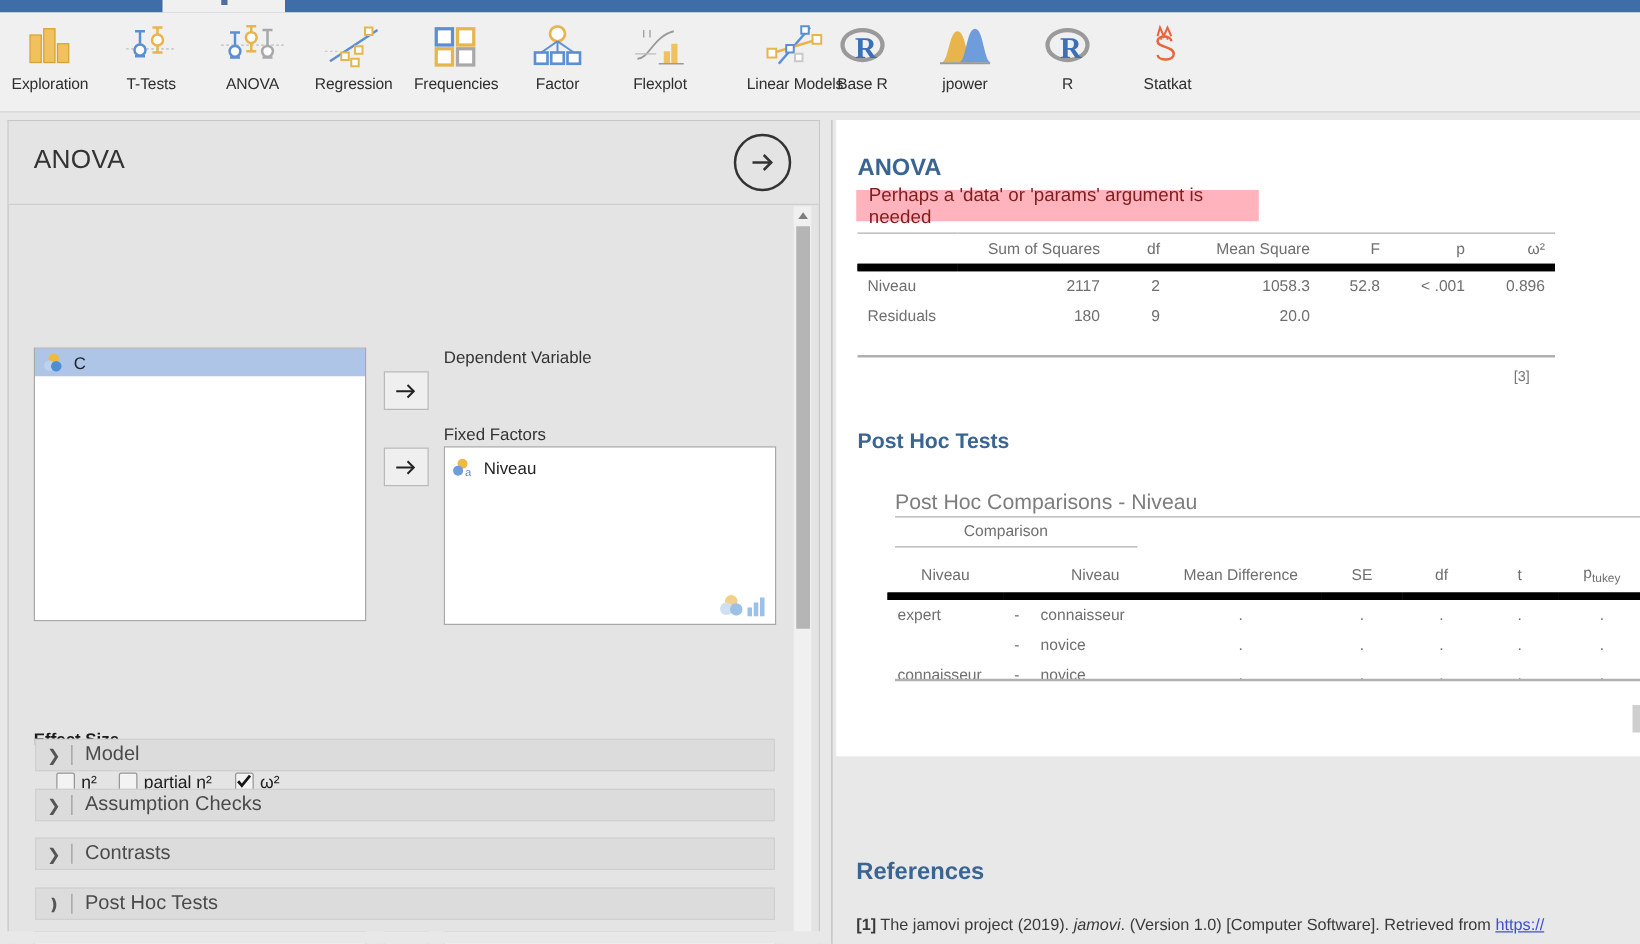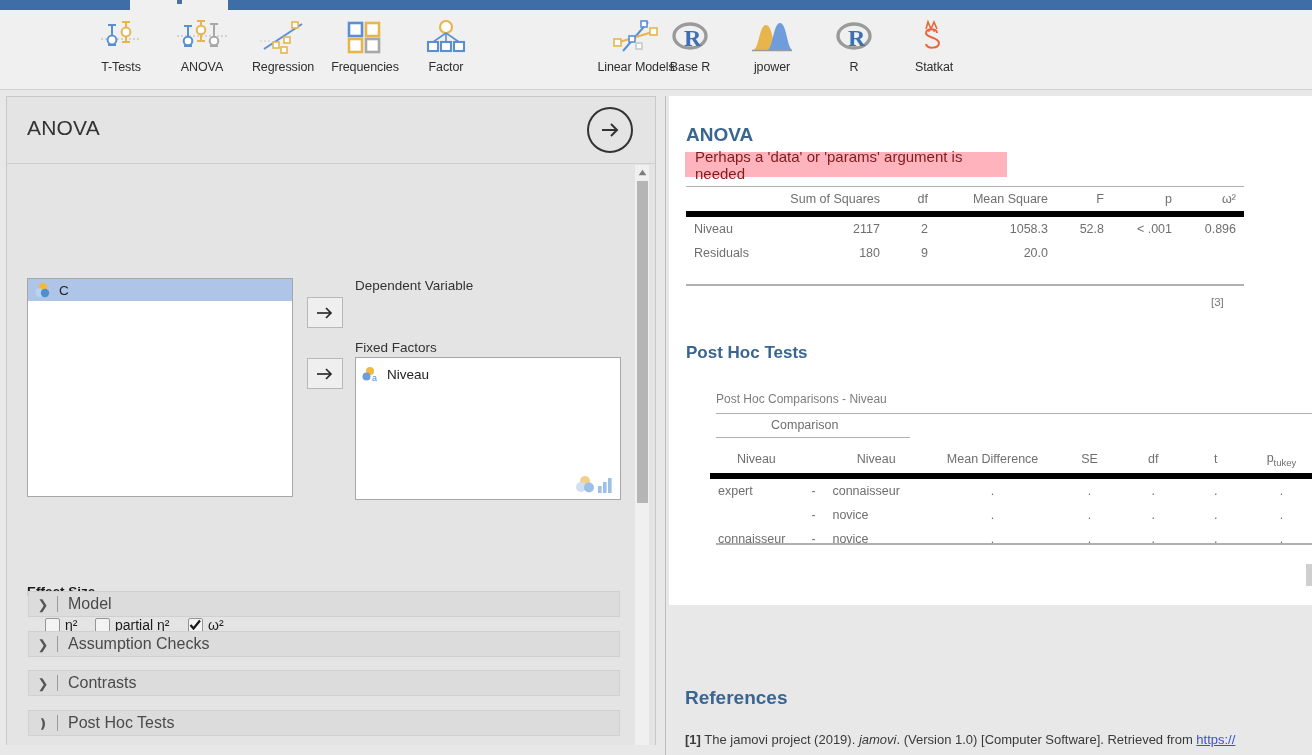--- a/index.html
+++ b/index.html
@@ -169,21 +169,21 @@
   #anova-table-bottomrule {
     position:absolute; left:691px; top:285px; width:556px; height:2px; background:#b0b0b0;
   }
   #footnote3 { position:absolute; left: 1216px; top: 297px; font-size: 11.5px; color:#777; }
 
   #res-h2 {
     position:absolute; left: 20px; top: 247px;
     font-size: 17px; font-weight: bold; color: #3a6593;
   }
   #ph-caption {
-    position:absolute; left: 50px; top: 296px; font-size: 12px; color: #7d7d7d;
+    position:absolute; left: 50px; top: 296px; font-size: 17px; color: #7d7d7d;
   }
   #ph-rule-top { position:absolute; left:50px; top:317px; width:651px; height:1px; background:#b0b0b0;}
   #ph-comparison { position:absolute; left: 105px; top: 322px; font-size:12.5px; color:#6f6f6f;}
   #ph-rule-comp { position:absolute; left:50px; top:341px; width:194px; height:1px; background:#b0b0b0;}
   #ph-rule-head { position:absolute; left:50px; top:471px; width:651px; height:2px; background:#b0b0b0;}
 
   #results-scroll-mark {
     position:absolute; left: 640px; top: 468px; width: 7px; height: 22px;
     background: #cfcfcf;
   }
@@ -209,20 +209,30 @@
 </head>
 <body>
 
 <div id="tabstrip">
   <div id="tab-active"></div>
   <div id="tab-active-notch"></div>
 </div>
 
 <div id="ribbon">
 
+  <div class="ribbon-item" style="left:0px;">
+    <div class="ribbon-icon">
+      <svg width="44" height="34" viewBox="0 0 44 34">
+        <rect x="6" y="8" width="9" height="22" fill="#f0c15c" stroke="#d9a135"></rect>
+        <rect x="17" y="3" width="9" height="27" fill="#f0c15c" stroke="#d9a135"></rect>
+        <rect x="28" y="15" width="9" height="15" fill="#f0c15c" stroke="#d9a135"></rect>
+      </svg>
+    </div>
+    <div class="ribbon-label">Exploration</div>
+  </div>
 
   <div class="ribbon-item" style="left:81px;">
     <div class="ribbon-icon">
       <svg width="48" height="36" viewBox="0 0 48 36">
         <line x1="4" y1="20" x2="44" y2="20" stroke="#c9c9c9" stroke-width="1.4" stroke-dasharray="2,2"></line>
         <g stroke="#5b8fd4" fill="none" stroke-width="2">
           <line x1="15" y1="6" x2="15" y2="26"></line>
             <line x1="11" y1="6" x2="19" y2="6"></line>
             <line x1="11" y1="26" x2="19" y2="26"></line>
         </g>
@@ -299,20 +309,34 @@
         <line x1="23" y1="14" x2="23" y2="23" stroke="#5b8fd4" stroke-width="1.6"></line>
         <line x1="23" y1="14" x2="36" y2="23" stroke="#5b8fd4" stroke-width="1.6"></line>
         <rect x="5" y="23" width="10" height="9" fill="#fff" stroke="#5b8fd4" stroke-width="2.1"></rect>
         <rect x="18" y="23" width="10" height="9" fill="#fff" stroke="#5b8fd4" stroke-width="2.1"></rect>
         <rect x="31" y="23" width="10" height="9" fill="#fff" stroke="#5b8fd4" stroke-width="2.1"></rect>
       </svg>
     </div>
     <div class="ribbon-label">Factor</div>
   </div>
 
+  <div class="ribbon-item" style="left:488px;">
+    <div class="ribbon-icon">
+      <svg width="46" height="36" viewBox="0 0 46 36">
+        <path d="M5 28 C14 28 18 10 34 6" fill="none" stroke="#9a9a9a" stroke-width="1.5"></path>
+        <line x1="3" y1="24" x2="20" y2="24" stroke="#bdbdbd" stroke-width="1"></line>
+        <line x1="10" y1="5" x2="10" y2="11" stroke="#9a9a9a" stroke-width="1"></line>
+        <line x1="15" y1="5" x2="15" y2="11" stroke="#9a9a9a" stroke-width="1"></line>
+        <rect x="26" y="22" width="5" height="10" fill="#f0c15c"></rect>
+        <rect x="32" y="16" width="5" height="16" fill="#f0c15c"></rect>
+        <line x1="22" y1="32" x2="42" y2="32" stroke="#9a9a9a" stroke-width="1.2"></line>
+      </svg>
+    </div>
+    <div class="ribbon-label">Flexplot</div>
+  </div>
 
   <div class="ribbon-item" style="left:596px;">
     <div class="ribbon-icon">
       <svg width="52" height="36" viewBox="0 0 52 36">
         <line x1="13" y1="32" x2="38" y2="3" stroke="#5b8fd4" stroke-width="2"></line>
         <line x1="6" y1="24" x2="46" y2="12" stroke="#e8b54d" stroke-width="2"></line>
         <rect x="4" y="20" width="7" height="7" fill="#fff" stroke="#e8b54d" stroke-width="1.6"></rect>
         <rect x="40" y="9" width="7" height="7" fill="#fff" stroke="#e8b54d" stroke-width="1.6"></rect>
         <rect x="31" y="2" width="6" height="6" fill="#fff" stroke="#5b8fd4" stroke-width="1.6"></rect>
         <rect x="19" y="17" width="6" height="6" fill="#fff" stroke="#5b8fd4" stroke-width="1.6"></rect>

